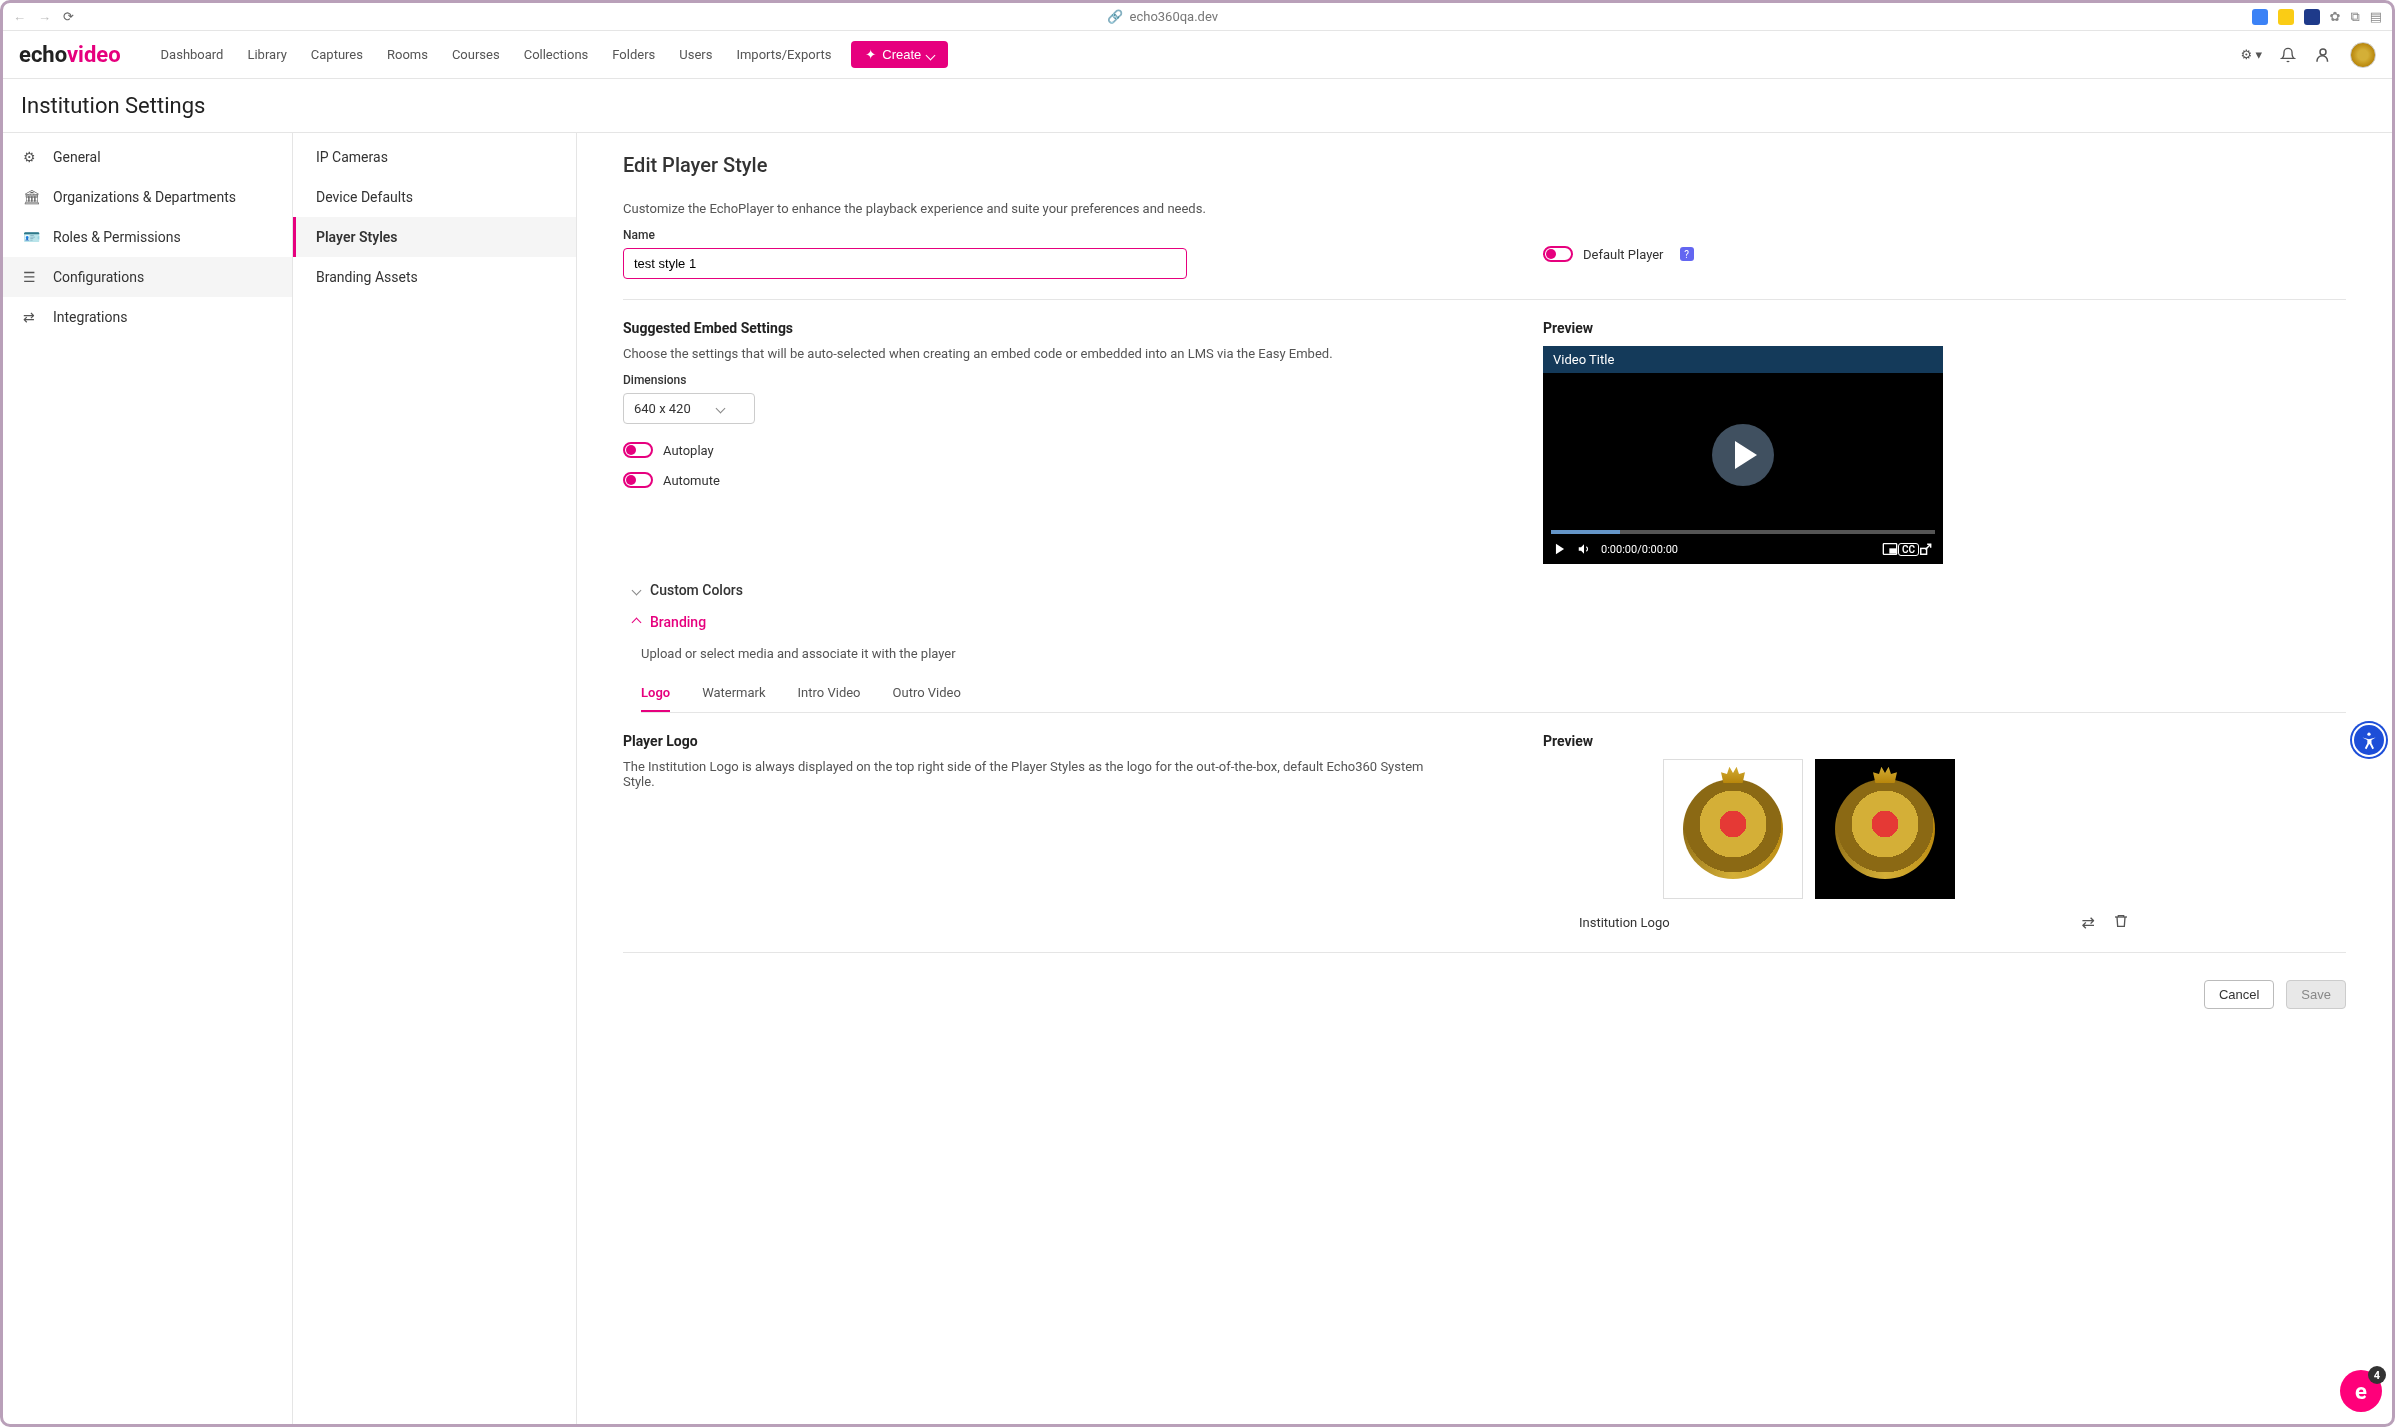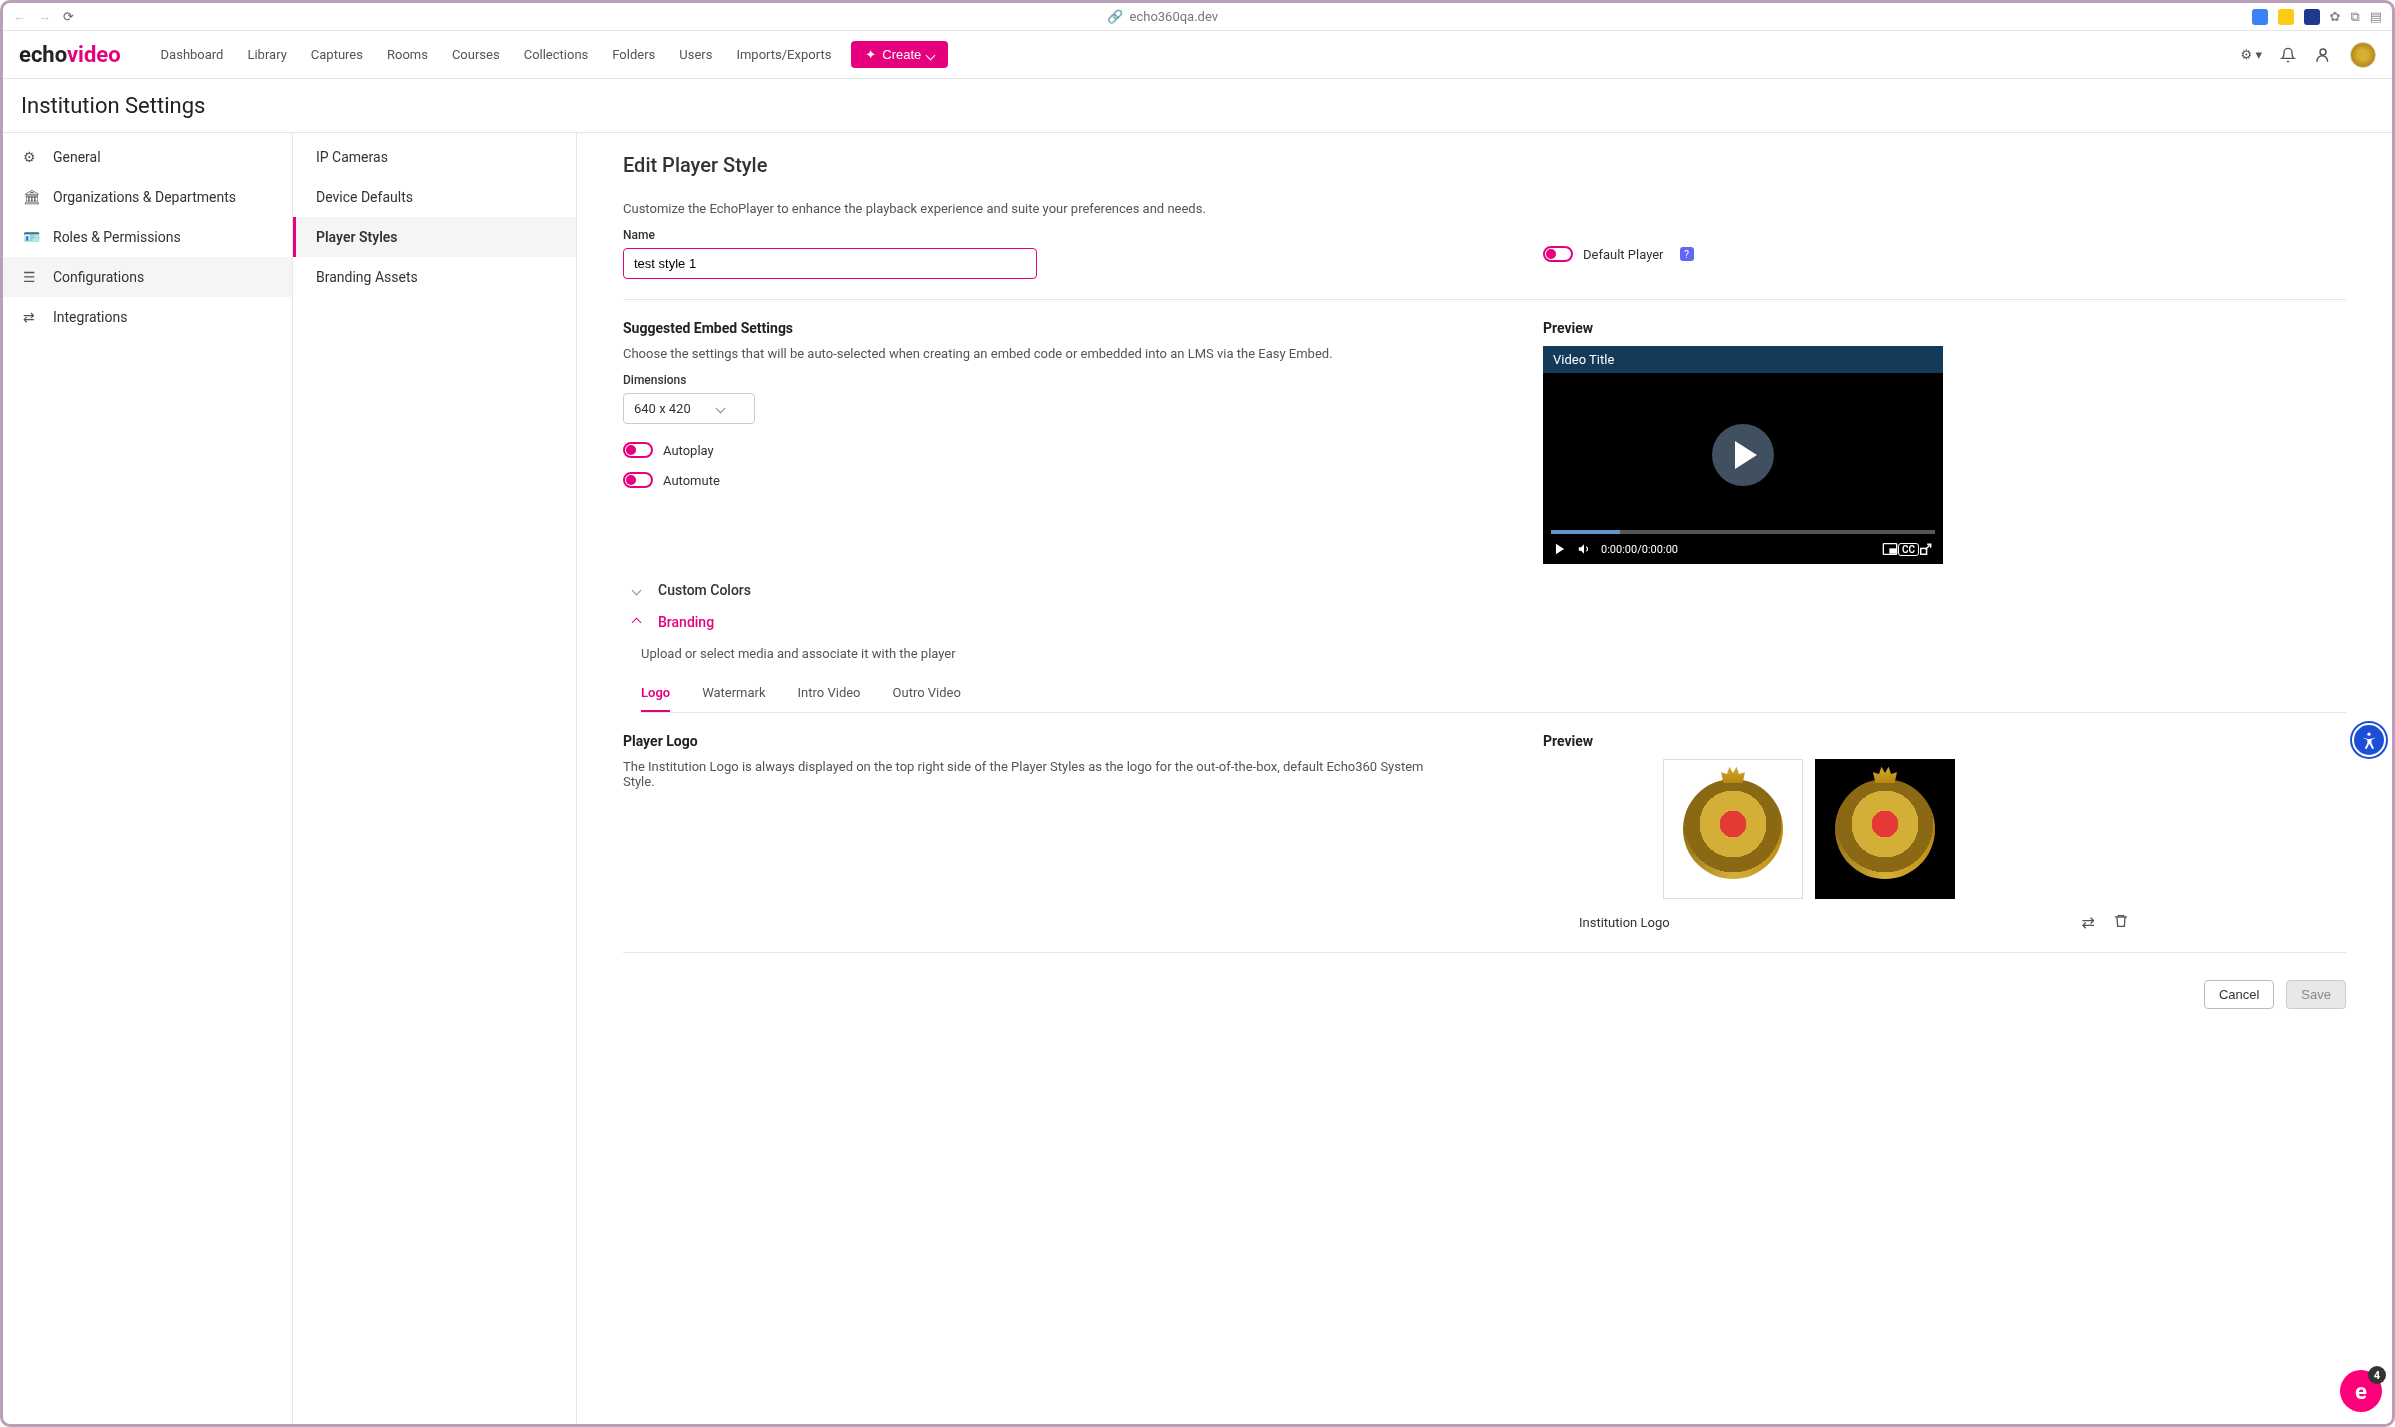--- a/index.html
+++ b/index.html
@@ -111,21 +111,21 @@
   .main h1 { font-size: 20px; font-weight: 500; margin-bottom: 24px; }
   .desc { color: #555; font-size: 13px; margin-bottom: 12px; }
   .field-label { font-size: 12px; color: #333; margin-bottom: 6px; font-weight:500;}
   .row { display: flex; gap: 40px; }
   .col-left { flex: 0 0 880px; }
   .col-right { flex: 1; }
   .text-input {
     border: 1.5px solid #e6007e;
     border-radius: 4px;
     padding: 7px 10px;
-    width: 414px;
+    width: 564px;
     font-size: 13px;
     outline: none;
   }
   .divider { border: none; border-top: 1px solid #e5e5e5; margin: 20px 0; }
 
   .toggle-wrap { display: flex; align-items: center; gap: 10px; margin-bottom: 14px;}
   .toggle {
     width: 30px; height: 16px; border-radius: 10px;
     border: 2px solid #e6007e; background: #fff;
     position: relative; cursor: pointer; flex-shrink:0;
@@ -146,21 +146,21 @@
     border: 1px solid #ccc; border-radius: 4px; padding: 7px 30px 7px 10px;
     font-size: 13px; width: 132px; background: #fff;
     display: flex; justify-content: space-between; align-items: center;
     cursor: pointer;
   }
   .chev { border: solid #888; border-width: 0 1.5px 1.5px 0; display: inline-block; padding: 3px;}
   .chev.down { transform: rotate(45deg); }
   .chev.up { transform: rotate(-135deg); }
 
   .collapse-row {
-    display: flex; align-items: center; gap: 18px; padding: 8px 0;
+    display: flex; align-items: center; gap: 10px; padding: 8px 0;
     cursor: pointer; font-size: 14px; font-weight: 500;
   }
   .collapse-row.pink { color: #e6007e; }
 
   .branding-area { margin-top: 8px; }
   .tabs { display: flex; gap: 32px; border-bottom: 1px solid #e5e5e5; margin-top: 14px; margin-bottom: 20px;}
   .tab { padding: 10px 0; font-size: 13px; color: #555; cursor: pointer; }
   .tab.active { color: #e6007e; font-weight: 600; border-bottom: 2px solid #e6007e; }
 
   .branding-cols { display: flex; gap: 40px; }

